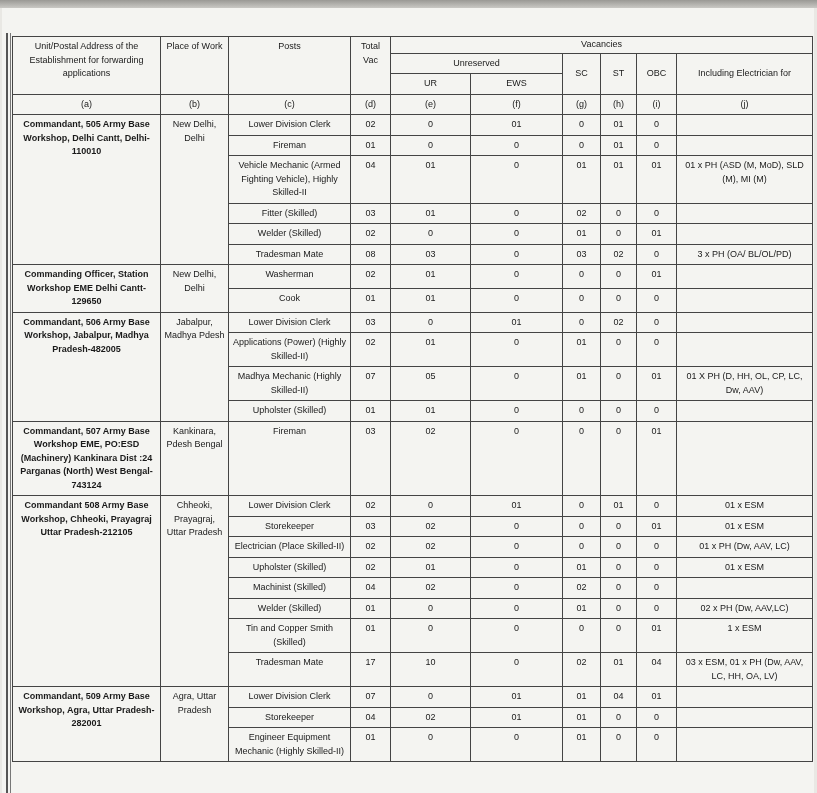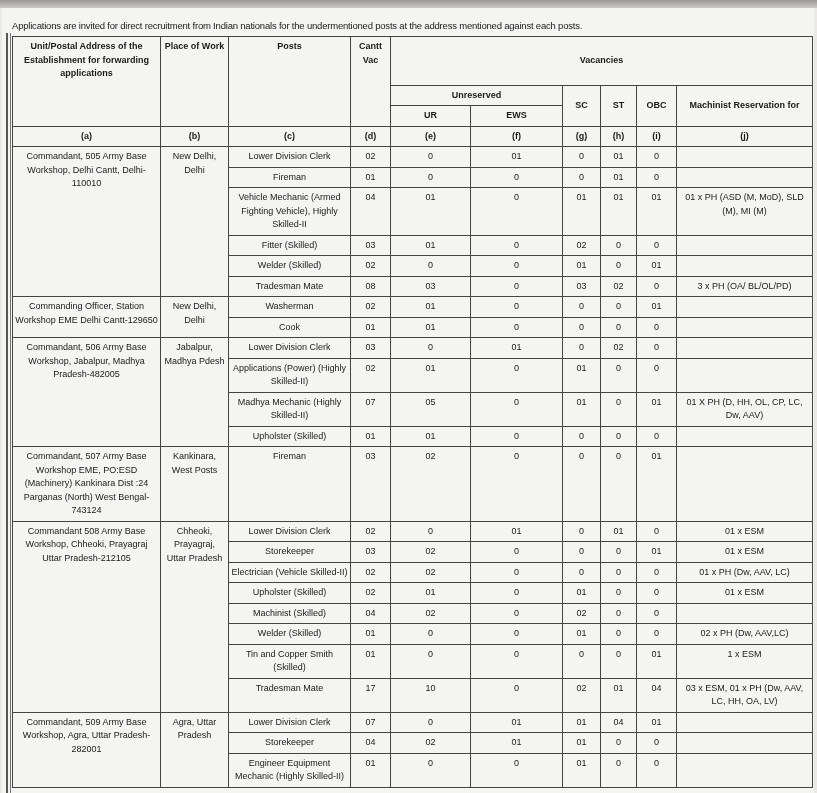--- a/index.html
+++ b/index.html
@@ -4,60 +4,59 @@
 <style>
   html, body { margin:0; padding:0; }
   body { width:817px; height:793px; overflow:hidden; background:#e9e8e4; font-family:"Liberation Sans", sans-serif; color:#1a1a1a; position:relative; }
   .topbar { position:absolute; left:0; top:0; width:817px; height:8px; background:linear-gradient(#9a9995,#c9c8c4); }
   .page { position:absolute; left:2px; top:8px; width:812px; height:785px; background:#f4f4f1; }
   .intro { position:absolute; left:10px; top:12px; font-size:9.5px; letter-spacing:-0.2px; }
   .leftline { position:absolute; left:4px; top:25px; width:2px; height:770px; background:#555; }
   .leftline2 { position:absolute; left:8px; top:25px; width:1px; height:770px; background:#777; }
   table { position:absolute; left:10px; top:28px; border-collapse:collapse; table-layout:fixed; width:800px; }
   td, th { border:1px solid #444; font-size:9px; text-align:center; vertical-align:top; padding:3px 2px; line-height:1.5; }
-  th { font-weight:bold; }
-  .addr { font-weight:normal; }
+  th { font-weight:normal; }
+  .addr { font-weight:bold; }
   .h2 { vertical-align:middle; }
 </style>
 </head>
 <body>
 
 <div class="topbar"></div>
 <div class="page">
   <div class="leftline"></div>
   <div class="leftline2"></div>
-  <div class="intro">Applications are invited for direct recruitment from Indian nationals for the undermentioned posts at the address mentioned against each posts.</div>
 
   <table>
     <colgroup>
       <col style="width:148px">
         <col style="width:68px">
         <col style="width:122px">
         <col style="width:40px">
       <col style="width:80px">
         <col style="width:92px">
         <col style="width:38px">
         <col style="width:36px">
         <col style="width:40px">
         <col style="width:136px">
     </colgroup>
     <thead>
       <tr>
         <th rowspan="3">Unit/Postal Address of the Establishment for forwarding applications</th>
         <th rowspan="3">Place of Work</th>
         <th rowspan="3">Posts</th>
-        <th rowspan="3">Cantt Vac</th>
-        <th colspan="6" style="padding:17px">Vacancies</th>
+        <th rowspan="3">Total Vac</th>
+        <th colspan="6" style="padding:1px">Vacancies</th>
       </tr>
       <tr>
         <th colspan="2" class="h2">Unreserved</th>
         <th rowspan="2" class="h2">SC</th>
         <th rowspan="2" class="h2">ST</th>
         <th rowspan="2" class="h2">OBC</th>
-        <th rowspan="2" class="h2">Machinist Reservation for</th>
+        <th rowspan="2" class="h2">Including Electrician for</th>
       </tr>
       <tr>
         <th>UR</th>
         <th>EWS</th>
       </tr>
       <tr>
         <th>(a)</th>
         <th>(b)</th>
         <th>(c)</th>
         <th>(d)</th>
@@ -191,21 +190,21 @@
           <td>01</td>
           <td>01</td>
           <td>0</td>
           <td>0</td>
           <td>0</td>
           <td>0</td>
           <td></td>
         </tr>
         <tr>
           <td rowspan="1" class="addr">Commandant, 507 Army Base Workshop EME, PO:ESD (Machinery) Kankinara Dist :24 Parganas (North) West Bengal-743124</td>
-          <td rowspan="1">Kankinara, West Posts</td>
+          <td rowspan="1">Kankinara, Pdesh Bengal</td>
           <td>Fireman</td>
           <td>03</td>
           <td>02</td>
           <td>0</td>
           <td>0</td>
           <td>0</td>
           <td>01</td>
           <td></td>
         </tr>
         <tr>
@@ -224,21 +223,21 @@
           <td>Storekeeper</td>
           <td>03</td>
           <td>02</td>
           <td>0</td>
           <td>0</td>
           <td>0</td>
           <td>01</td>
           <td>01 x ESM</td>
         </tr>
         <tr>
-          <td>Electrician (Vehicle Skilled-II)</td>
+          <td>Electrician (Place Skilled-II)</td>
           <td>02</td>
           <td>02</td>
           <td>0</td>
           <td>0</td>
           <td>0</td>
           <td>0</td>
           <td>01 x PH (Dw, AAV, LC)</td>
         </tr>
         <tr>
           <td>Upholster (Skilled)</td>

